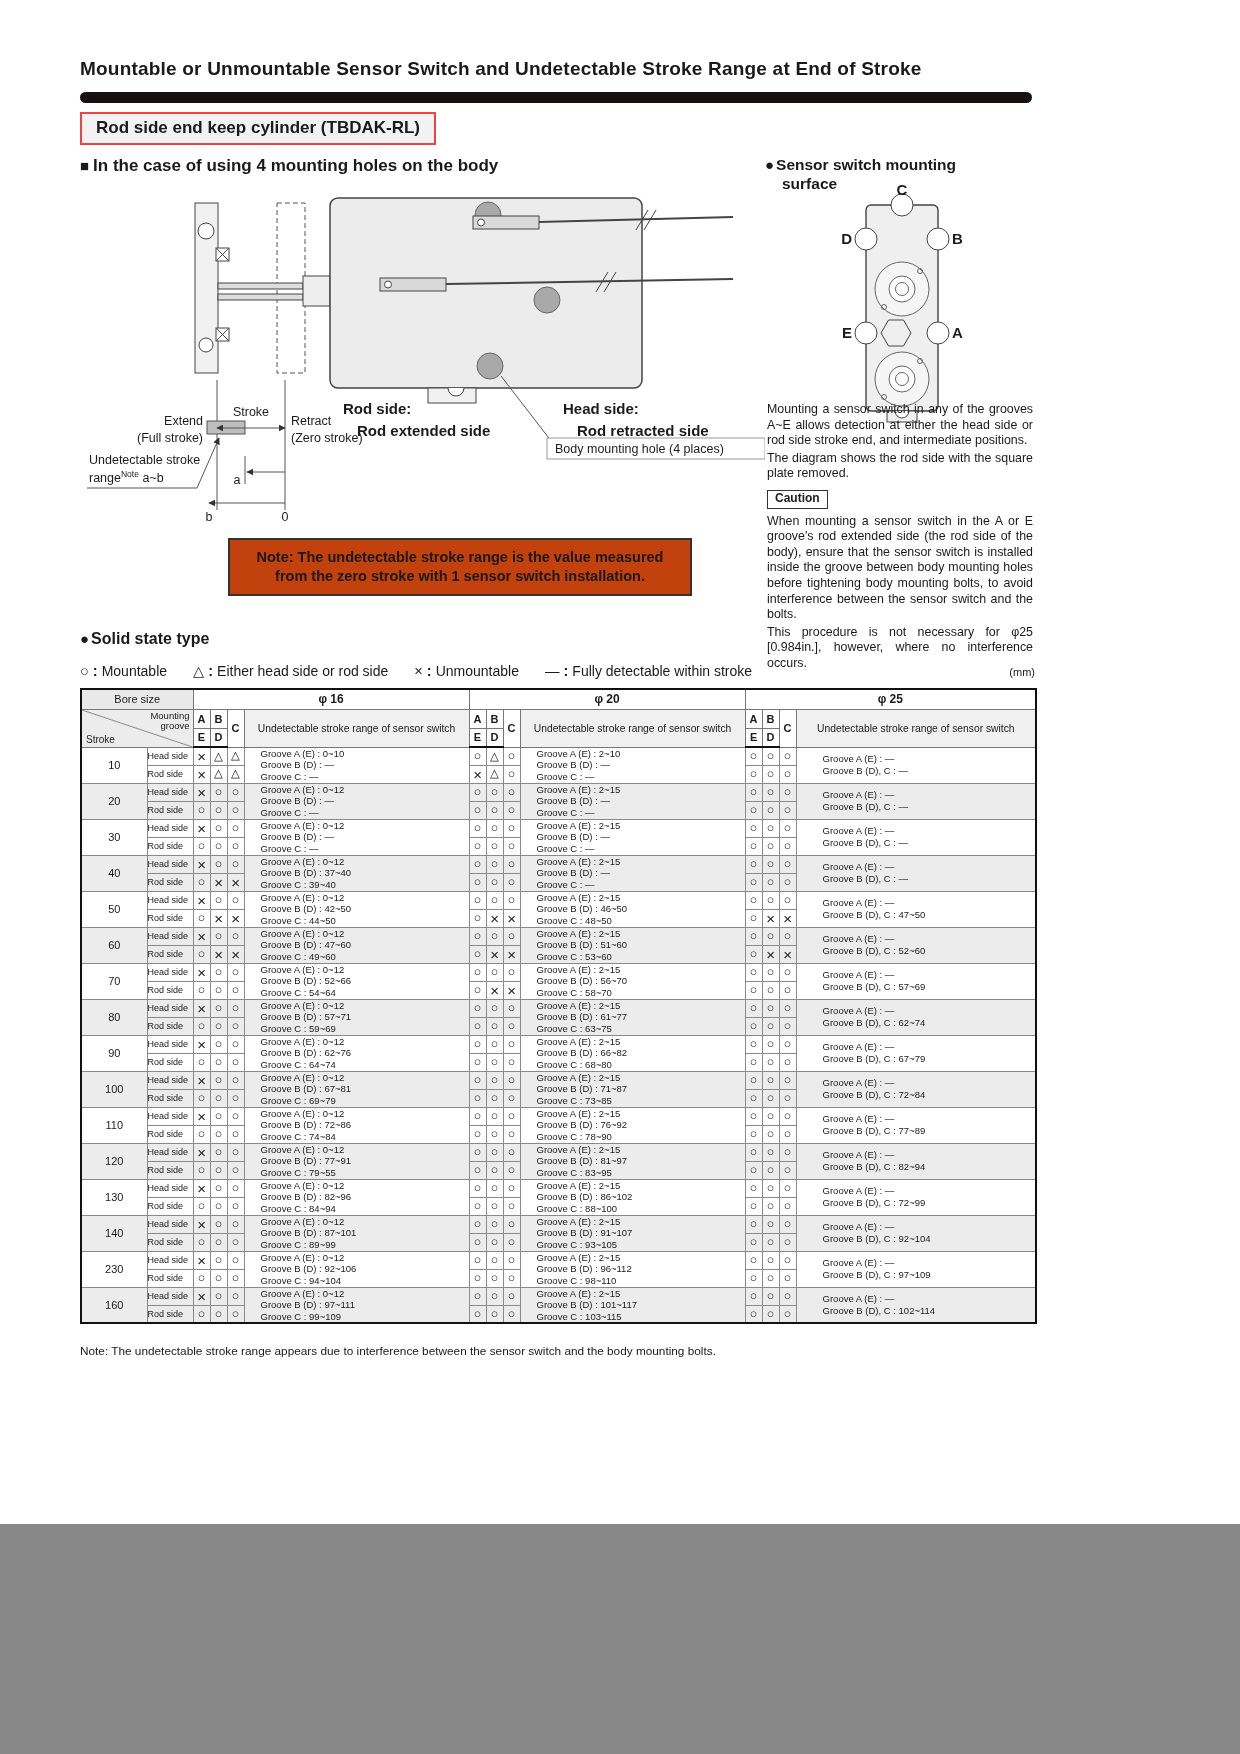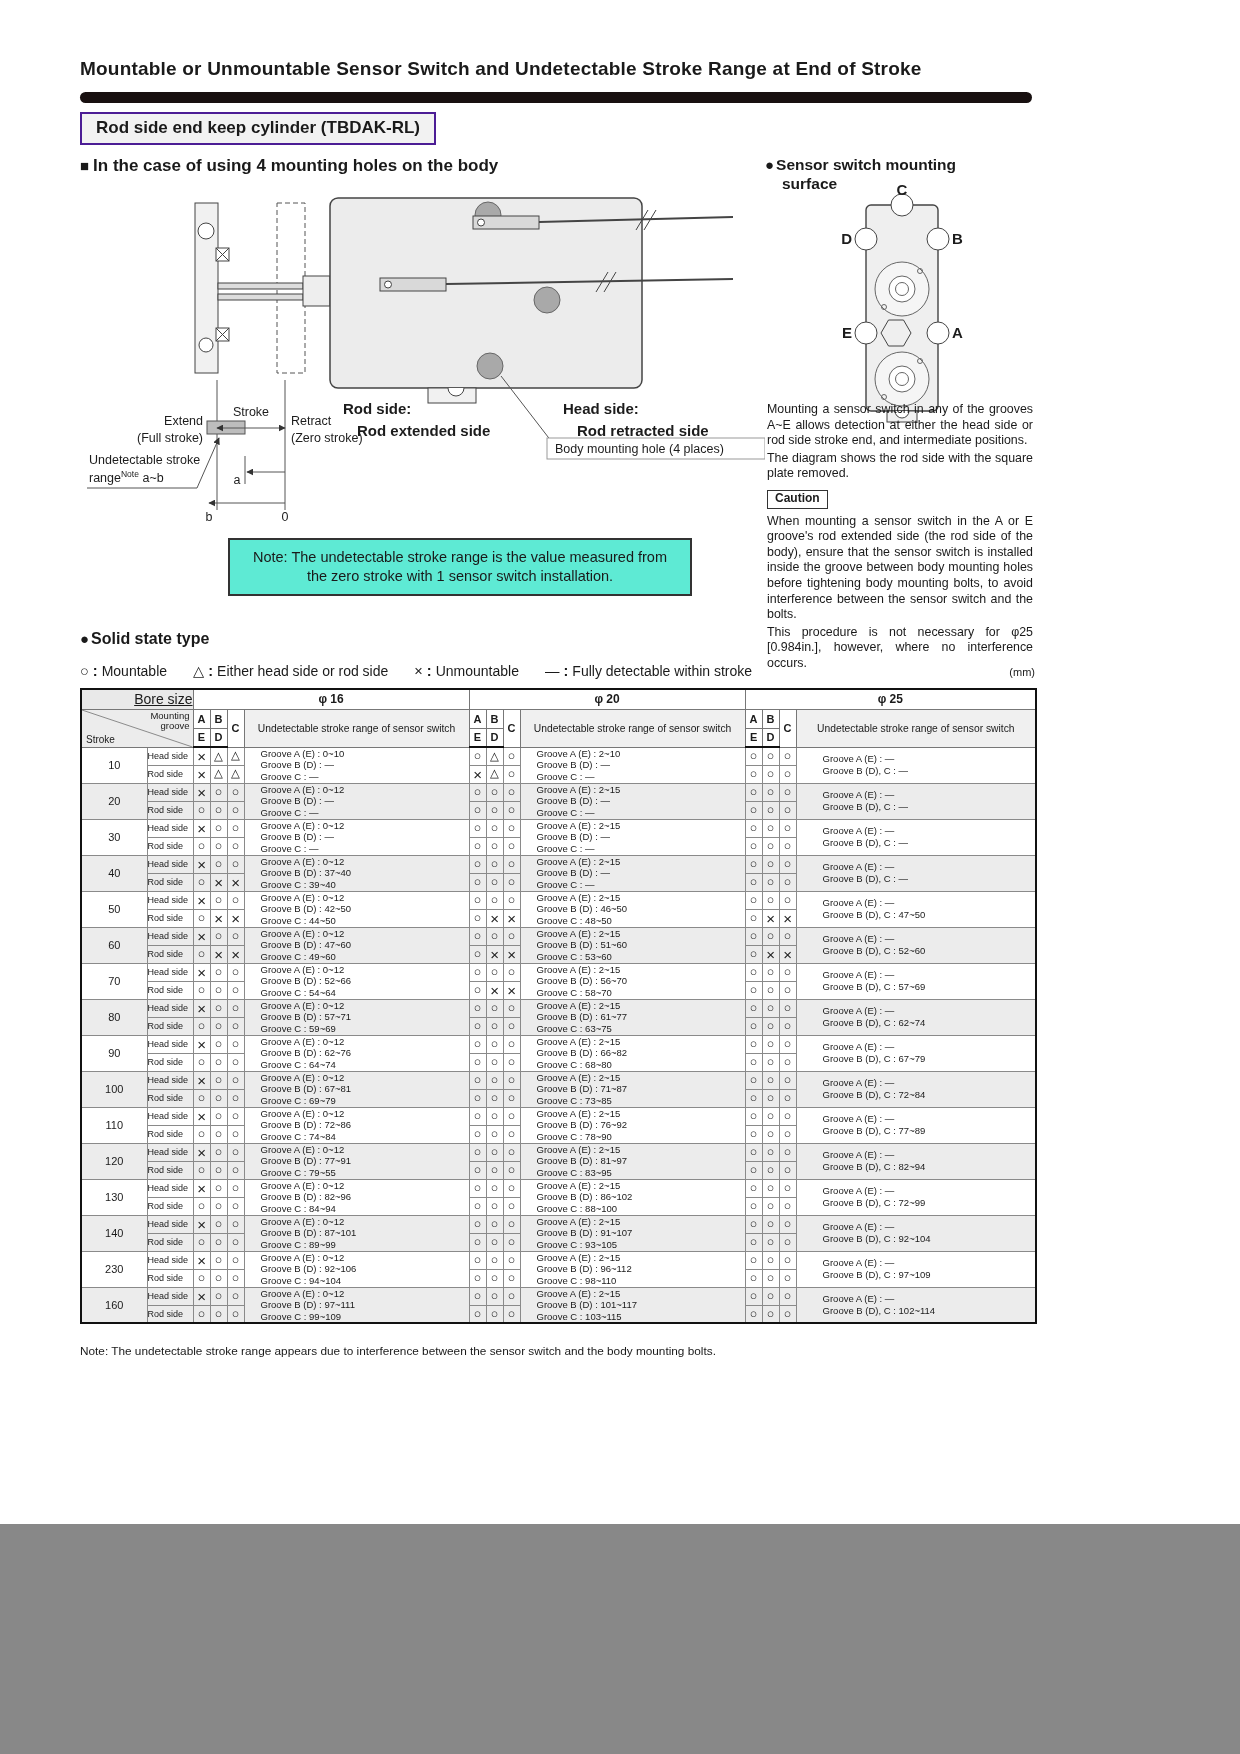--- a/index.html
+++ b/index.html
@@ -2,57 +2,57 @@
 <html><head>
 <meta charset="utf-8">
 <style>
   * { margin:0; padding:0; box-sizing:border-box; }
   body { background:#888; font-family:"Liberation Sans", sans-serif; color:#1a1a1a; }
   #page { position:relative; width:1240px; height:1524px; background:#fff; margin:0 auto; overflow:hidden; }
 
   .title { position:absolute; left:80px; top:58px; font-size:19px; font-weight:bold; letter-spacing:0.2px; }
   .rule-bar { position:absolute; left:80px; top:92px; width:952px; height:11px; background:#181010; border-radius:6px; }
 
-  .product-box { position:absolute; left:80px; top:112px; border:2px solid #4c1d95; background:#f2f2f2; padding:4px 14px 5px; font-size:17px; font-weight:bold; }
+  .product-box { position:absolute; left:80px; top:112px; border:2px solid #ef4444; background:#f2f2f2; padding:4px 14px 5px; font-size:17px; font-weight:bold; }
 
   .section-heading { position:absolute; left:80px; top:156px; font-size:17px; font-weight:bold; }
   .sq-bullet { font-size:15px; margin-right:4px; }
 
   .sensor-heading { position:absolute; left:765px; top:155px; width:260px; font-size:15.5px; font-weight:bold; line-height:19px; }
   .sensor-heading .line2 { padding-left:17px; }
 
   svg text { font-family:"Liberation Sans", sans-serif; fill:#1c1c1c; }
   .dlab { font-size:12.5px; }
   .dlab-b { font-size:15px; font-weight:bold; }
   .mlab { font-size:15px; font-weight:bold; }
 
   .cyl-wrap { position:absolute; left:85px; top:188px; }
   .mount-wrap { position:absolute; left:830px; top:183px; }
 
   .side-text { position:absolute; left:767px; top:402px; width:266px; font-size:12.4px; line-height:15.6px; text-align:justify; }
   .side-text p { margin-bottom:2px; }
   .caution-box { display:inline-block; border:1.5px solid #333; font-weight:bold; font-size:12px; padding:0 7px 1px; margin:6px 0 5px; background:#fff; }
 
-  .note-box { position:absolute; left:228px; top:538px; width:464px; border:2px solid #333; background:#5eead4; padding:8px 18px; font-size:14.5px; font-weight:normal; text-align:center; line-height:19px; }
+  .note-box { position:absolute; left:228px; top:538px; width:464px; border:2px solid #333; background:#c2410c; padding:8px 18px; font-size:14.5px; font-weight:bold; text-align:center; line-height:19px; }
 
   .solid-heading { position:absolute; left:80px; top:630px; font-size:16px; font-weight:bold; }
   .rnd-bullet { font-size:15px; margin-right:2px; }
 
   .legend-row { position:absolute; left:80px; top:663px; width:955px; display:flex; align-items:baseline; font-size:14px; }
   .legend-item { margin-right:26px; white-space:nowrap; }
   .legend-item .sym { font-size:14.5px; }
   .legend-item .sym::after { content:" : "; font-weight:bold; }
   .unit-label { margin-left:auto; margin-right:0; font-size:11px; }
 
   table.main { position:absolute; left:80px; top:688px; width:955px; border-collapse:collapse; table-layout:fixed;
                border:2px solid #111; }
   table.main th, table.main td { border:1px solid #8a8a8a; padding:0; font-weight:normal; overflow:hidden; }
   table.main thead th { border-color:#777; }
   table.main thead tr:last-child th { border-bottom:2px solid #111; }
-  .bore-size-h { background:#e9e9e9; font-size:14px; text-align:right; padding-left:5px; height:20px;text-decoration:underline; }
+  .bore-size-h { background:#e9e9e9; font-size:11px; text-align:center; padding-left:5px; height:20px; }
   .phi-h { background:#fff; font-size:12px; font-weight:bold !important; height:20px; }
   .diag-cell { position:relative; background:#ececec; height:38px; }
   .diag-cell svg.dline { position:absolute; left:0; top:0; width:100%; height:100%; }
   .diag-top { position:absolute; right:3px; top:1px; font-size:9.5px; text-align:right; width:54px; line-height:10.5px; }
   .diag-bottom { position:absolute; left:4px; bottom:2px; font-size:10px; }
   .gcol-h { background:#fff; font-size:11px; font-weight:bold !important; height:19px; }
   .range-h { background:#f0f0f0; font-size:10.3px; }
 
   table.main tbody td { height:18px; }
   tr.group-start td { border-top:1.6px solid #222; }

